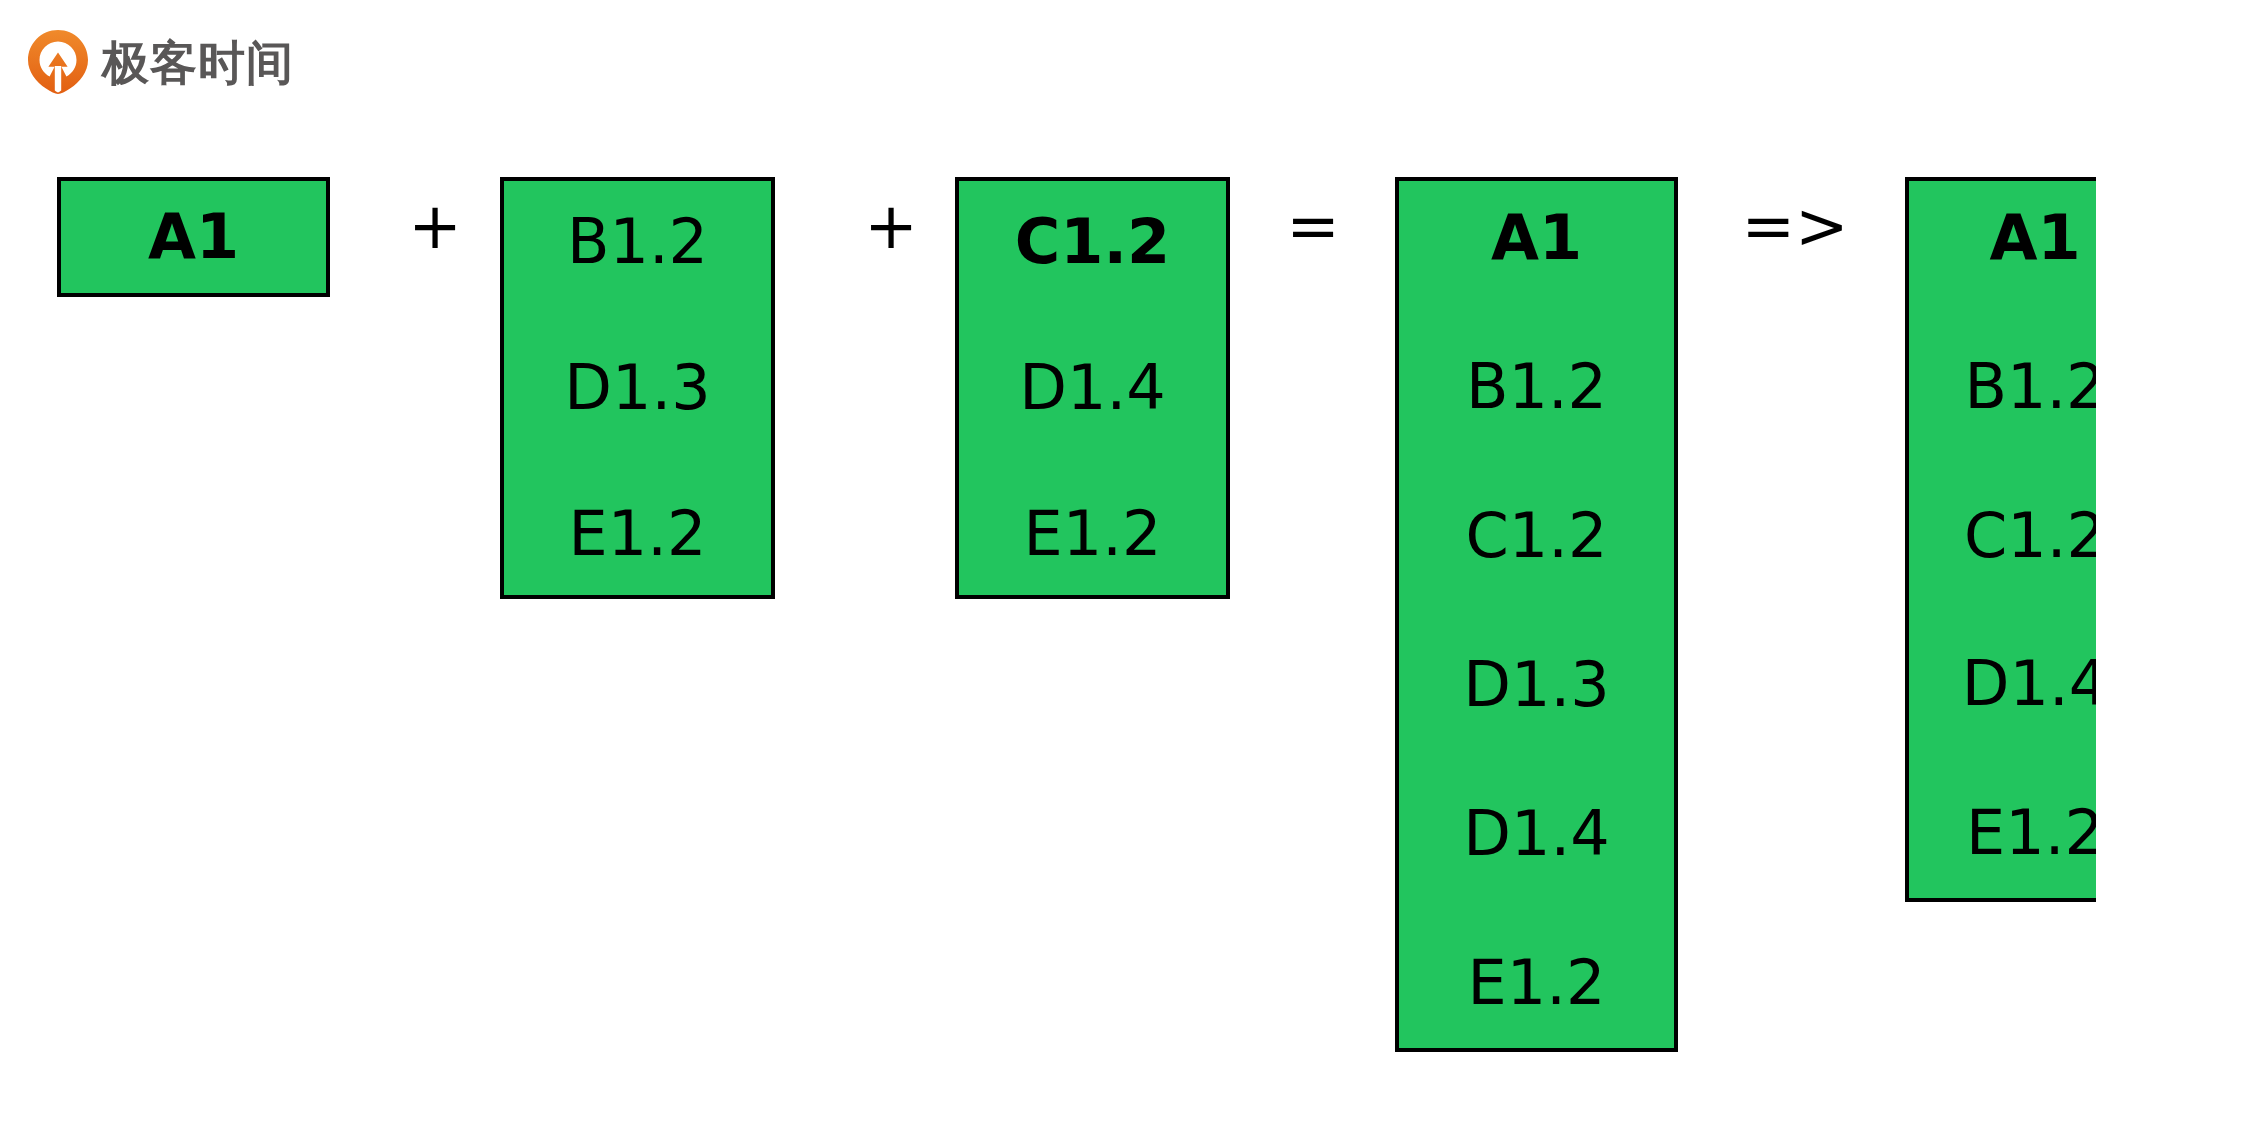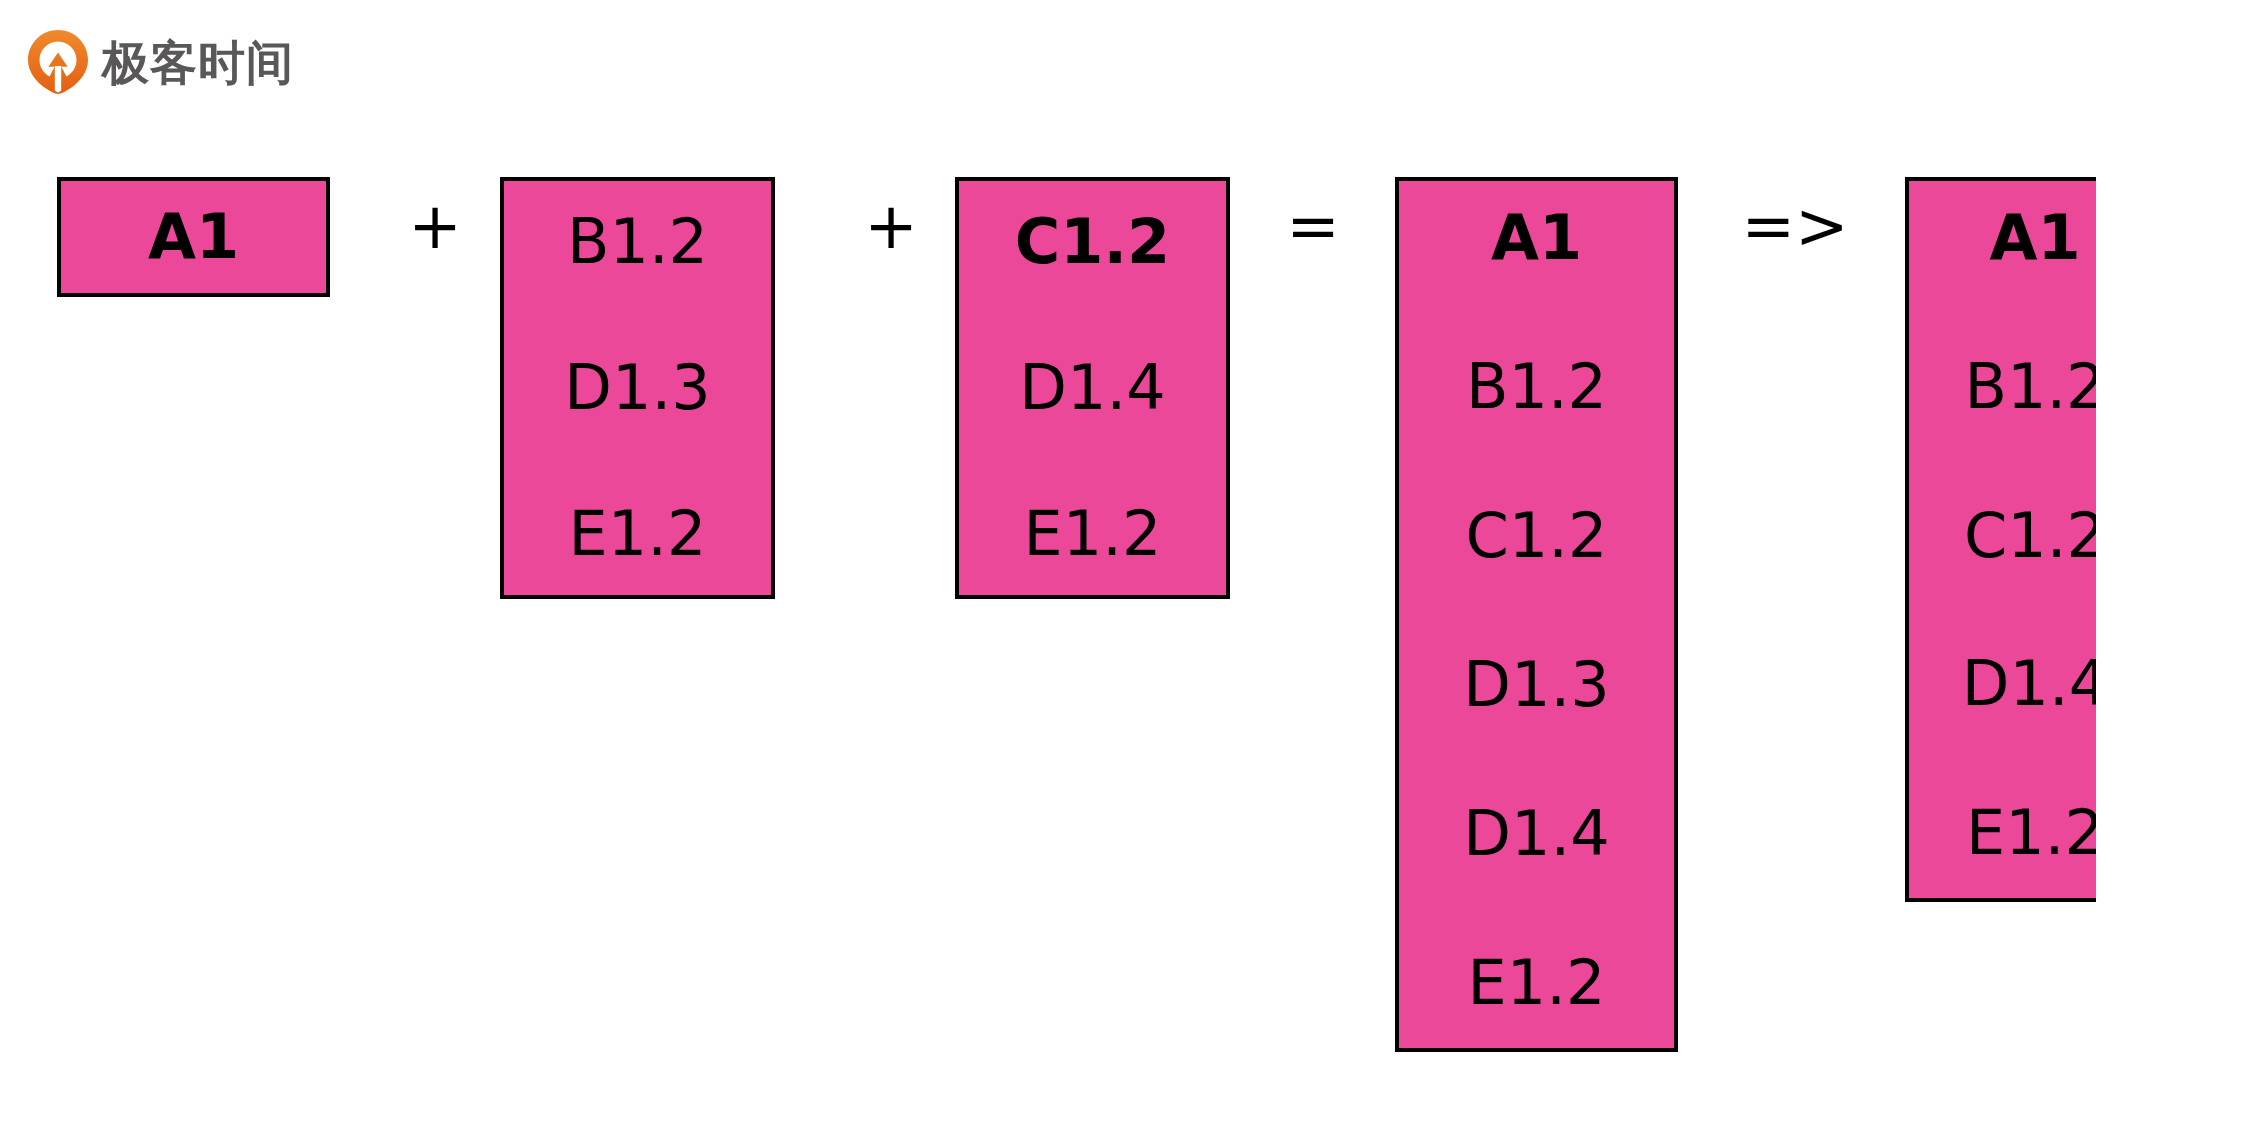--- a/index.html
+++ b/index.html
@@ -54,21 +54,21 @@
     top: 177px;
     width: 2248px;
     height: 900px;
   }
 
   .box {
     position: absolute;
     top: 0;
     box-sizing: border-box;
     border: 4px solid #000000;
-    background: #ec4899;
+    background: #22c55e;
     display: flex;
     flex-direction: column;
     align-items: center;
   }
   .box .cell {
     font-family: "DejaVu Sans", "Liberation Sans", sans-serif;
     font-size: 62px;
     color: #000000;
     line-height: 1;
     text-align: center;

